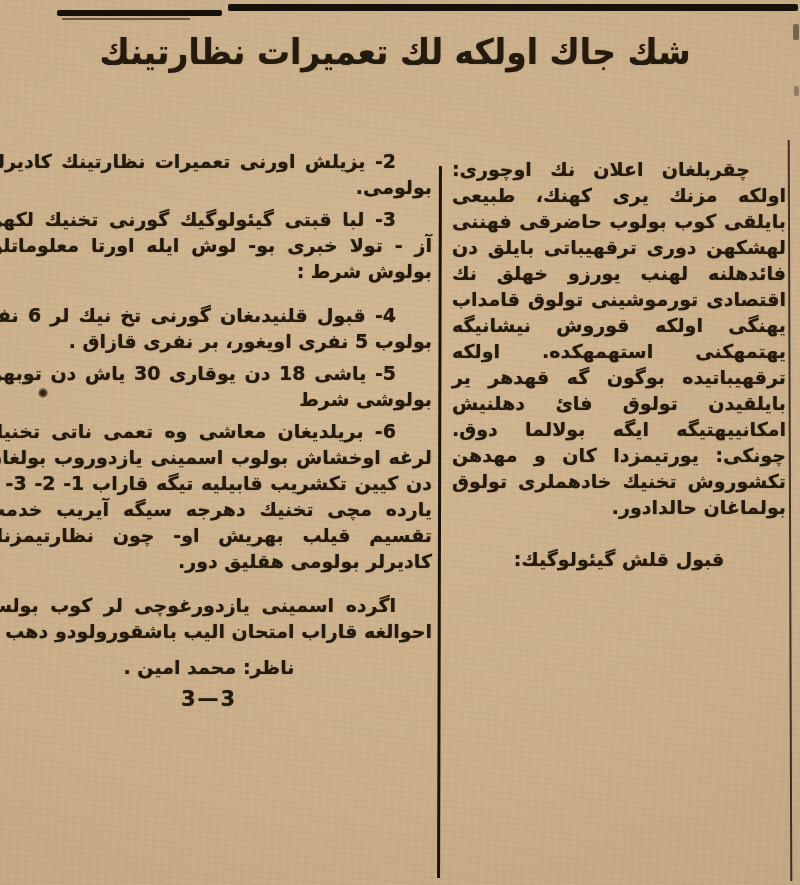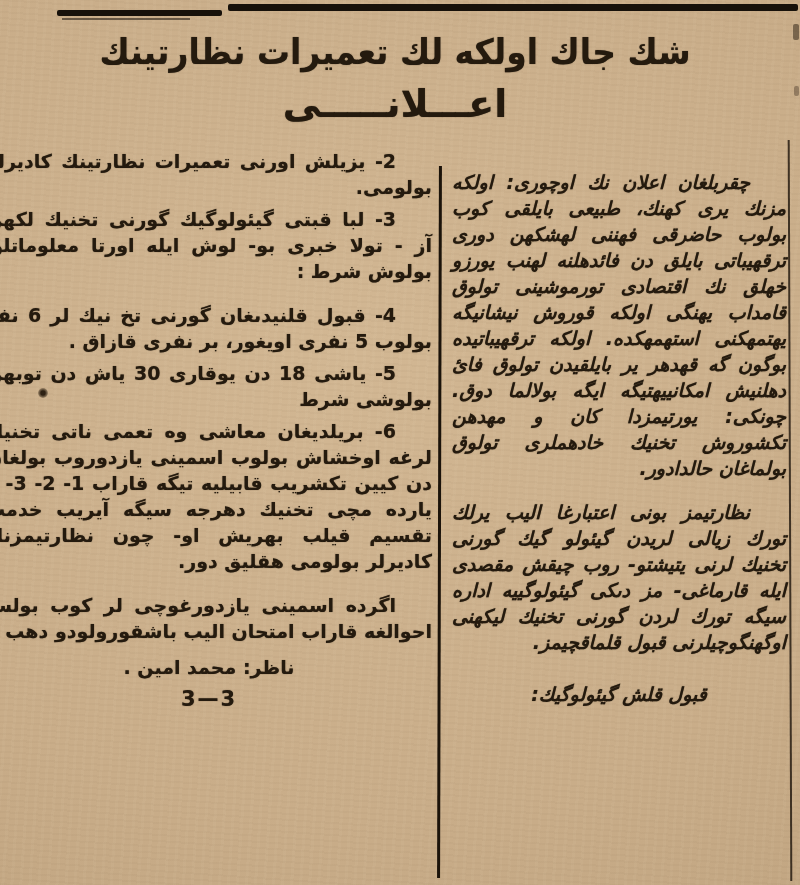--- a/index.html
+++ b/index.html
@@ -28,21 +28,21 @@
   .title{
     position:absolute; top:28px; left:50px; right:60px;
     text-align:center; font-weight:bold; line-height:1.45;
   }
   .title-line1{ font-size:33px; transform:scaleY(1.06); }
   .title-line2{ font-size:38px; margin-top:1px; }
 
   .col{
     position:absolute; font-size:19px; line-height:26px; font-weight:bold;
   }
-  .col-right{ top:169px; left:452px; width:334px;font-style:italic; }
+  .col-right{ top:156px; left:452px; width:334px; }
   .col-left { top:148px; left:-14px; width:446px; }
 
   .para{ margin:0 0 6px; text-align:justify; }
   .body-indent{ text-indent:36px; }
   .spaced{ margin-top:18px; }
   .heading{ text-align:center; text-indent:0; margin-top:26px; margin-bottom:8px; }
   .signature{ text-align:center; text-indent:0; margin-top:10px; }
   .issue{ text-align:center; text-indent:0; font-size:21px; letter-spacing:2px; margin-top:4px; }
 
   .blot{
@@ -57,29 +57,27 @@
 <body>
 
 <div class="grain"></div>
 
 <div class="rule bar-left"></div>
 <div class="rule bar-left-thin"></div>
 <div class="rule bar-right"></div>
 
 <header class="title ink">
   <div class="title-line1">شك جاك اولكه لك تعميرات نظارتينك</div>
-  <div class="title-line2">اعـــلانـــــى</div>
 </header>
 
 <div class="rule divider-v"></div>
 <div class="rule edge-right"></div>
 
 <section class="col col-right ink">
     <p class="para body-indent">چقربلغان اعلان نك اوچورى: اولكه مزنك يرى كهنك، طبيعى بايلقى كوب بولوب حاضرقى فهننى لهشكهن دورى ترقهيباتى بايلق دن فائدهلنه لهنب يورزو خهلق نك اقتصادى تورموشينى تولوق قامداب يهنگى اولكه قوروش نيشانيگه يهتمهكنى استهمهكده. اولكه ترقهيباتيده بوگون گه قهدهر ير بايلقيدن تولوق فائ دهلنيش امكانييهتيگه ايگه بولالما دوق. چونكى: يورتيمزدا كان و مهدهن تكشوروش تخنيك خادهملرى تولوق بولماغان حالدادور.</p>
-    <p class="para body-indent spaced">نظارتيمز بونى اعتبارغا اليب يرلك تورك زيالى لريدن گيئولو گيك گورنى تخنيك لرنى يتيشتو- روب چيقش مقصدى ايله قارماغى- مز دىكى گيئولوگييه اداره سيگه تورك لردن گورنى تخنيك ليكهنى اوگهنگوچيلرنى قبول قلماقچيمز.</p>
     <p class="para heading">قبول قلش گيئولوگيك:</p>
   </section>
 
 <section class="col col-left ink">
     <p class="para body-indent">2- يزيلش اورنى تعميرات نظارتينك كاديرلر بولومى.</p>
     <p class="para body-indent">3- لبا قبتى گيئولوگيك گورنى تخنيك لكهن آز - تولا خبرى بو- لوش ايله اورتا معلوماتلق بولوش شرط :</p>
     <p class="para body-indent spaced">4- قبول قلنيدىغان گورنى تخ نيك لر 6 نفر بولوب 5 نفرى اويغور، بر نفرى قازاق .</p>
     <p class="para body-indent">5- ياشى 18 دن يوقارى 30 ياش دن توبهن بولوشى شرط</p>
     <p class="para body-indent">6- بريلديغان معاشى وه تعمى ناتى تخنيك لرغه اوخشاش بولوب اسمينى يازدوروب بولغان دن كيين تكشريب قابيليه تيگه قاراب 1- 2- 3- و يارده مچى تخنيك دهرجه سيگه آيريب خدمت تقسيم قيلب بهريش او- چون نظارتيمزنك كاديرلر بولومى هقليق دور.</p>
     <p class="para body-indent spaced">اگرده اسمينى يازدورغوچى لر كوب بولسا احوالغه قاراب امتحان اليب باشقورولودو دهب :</p>

